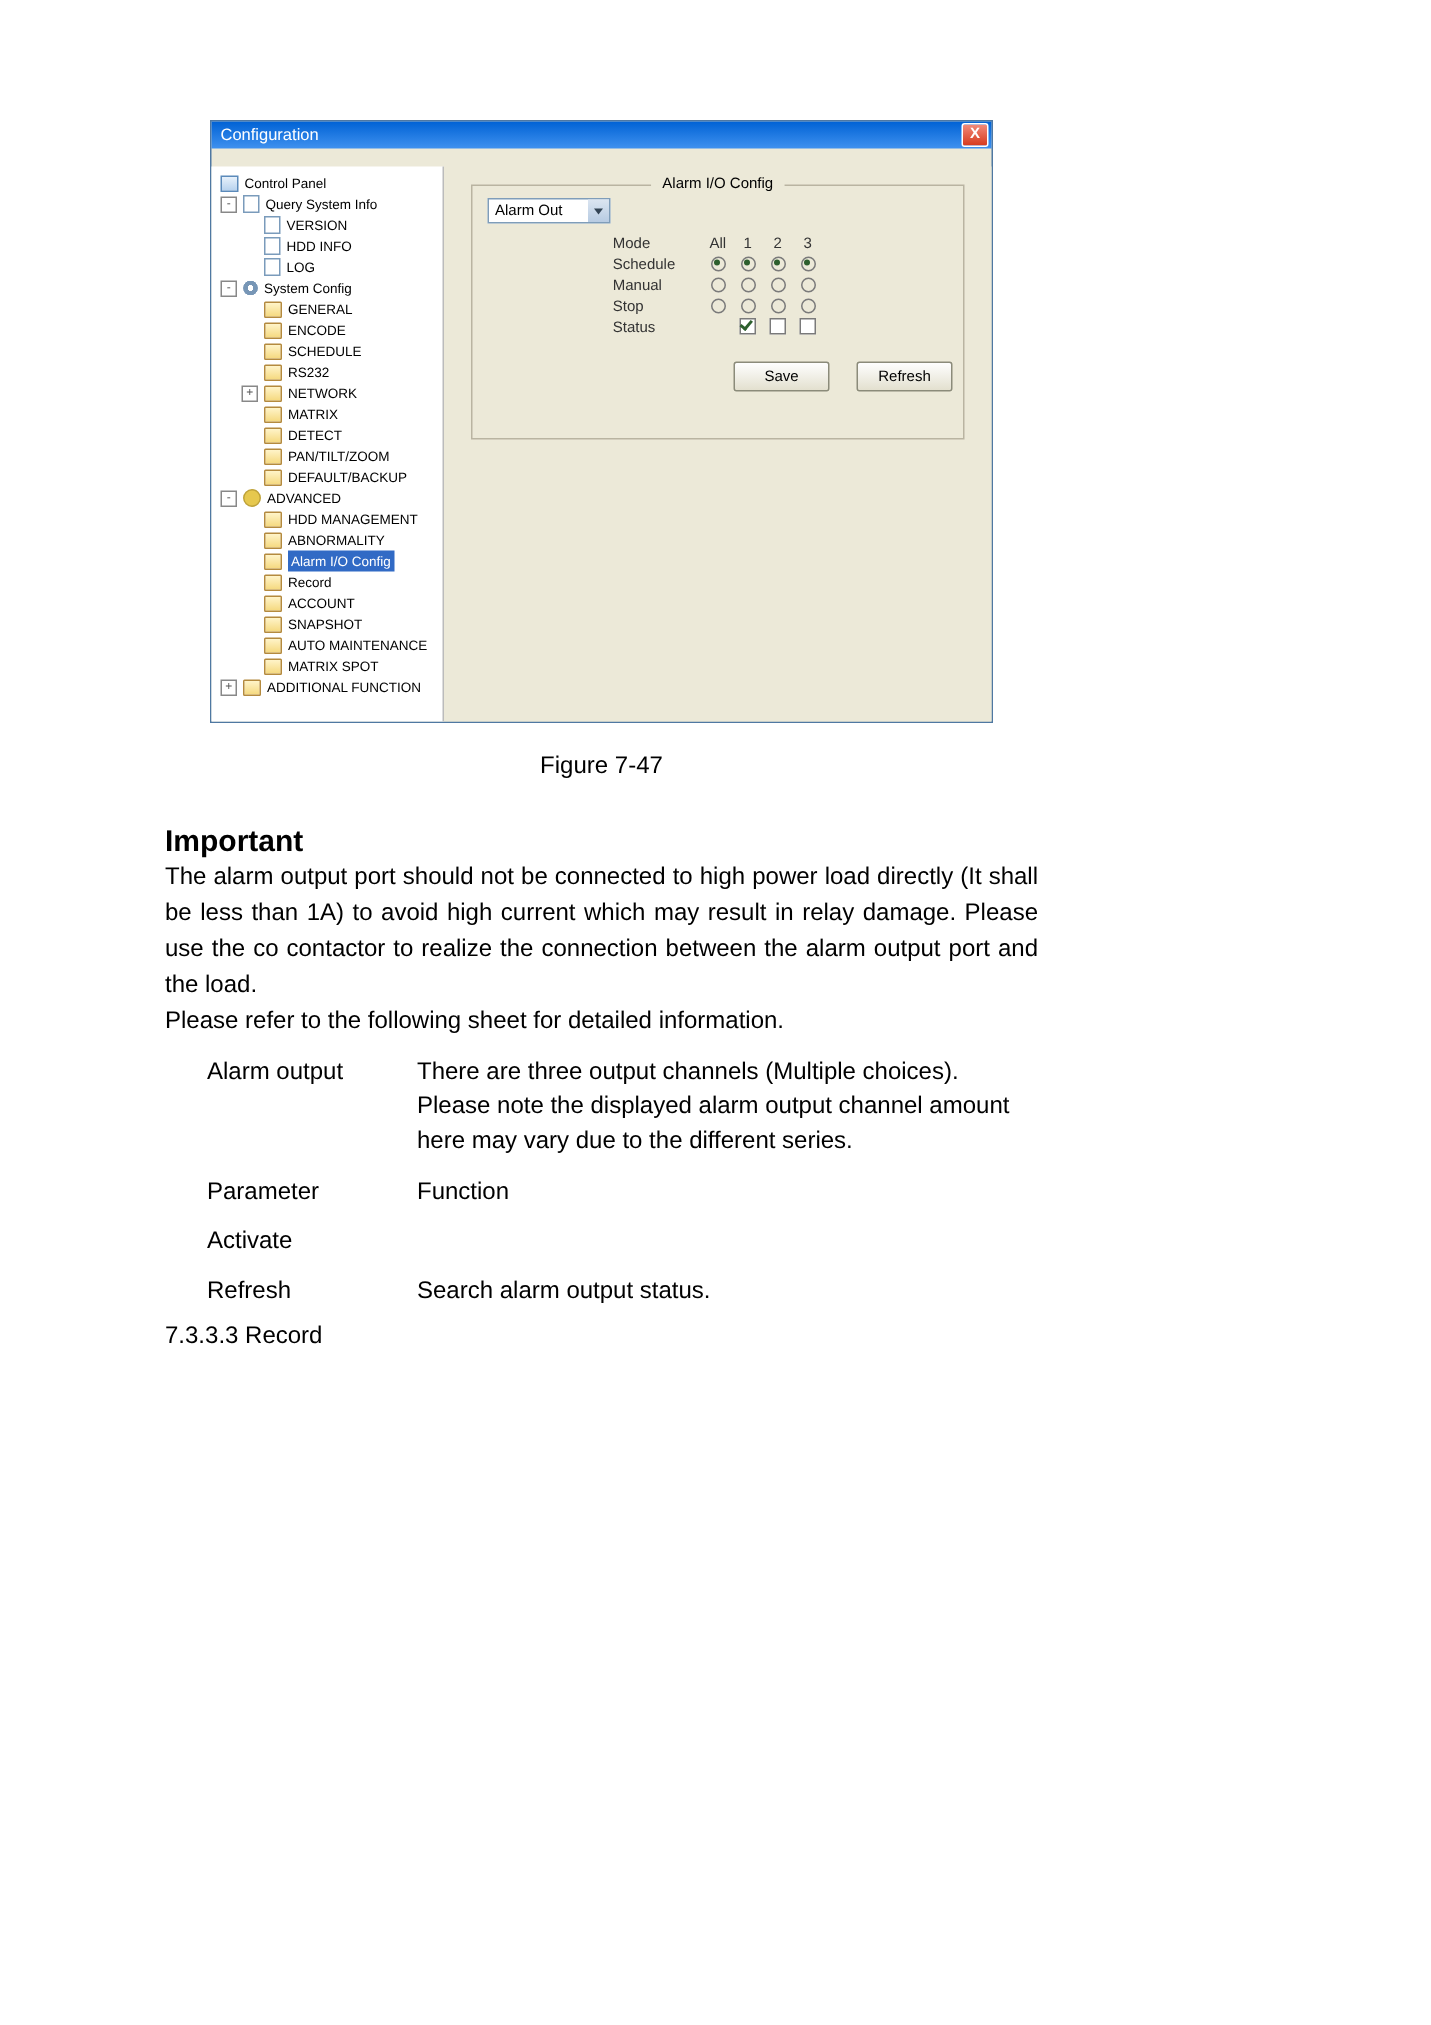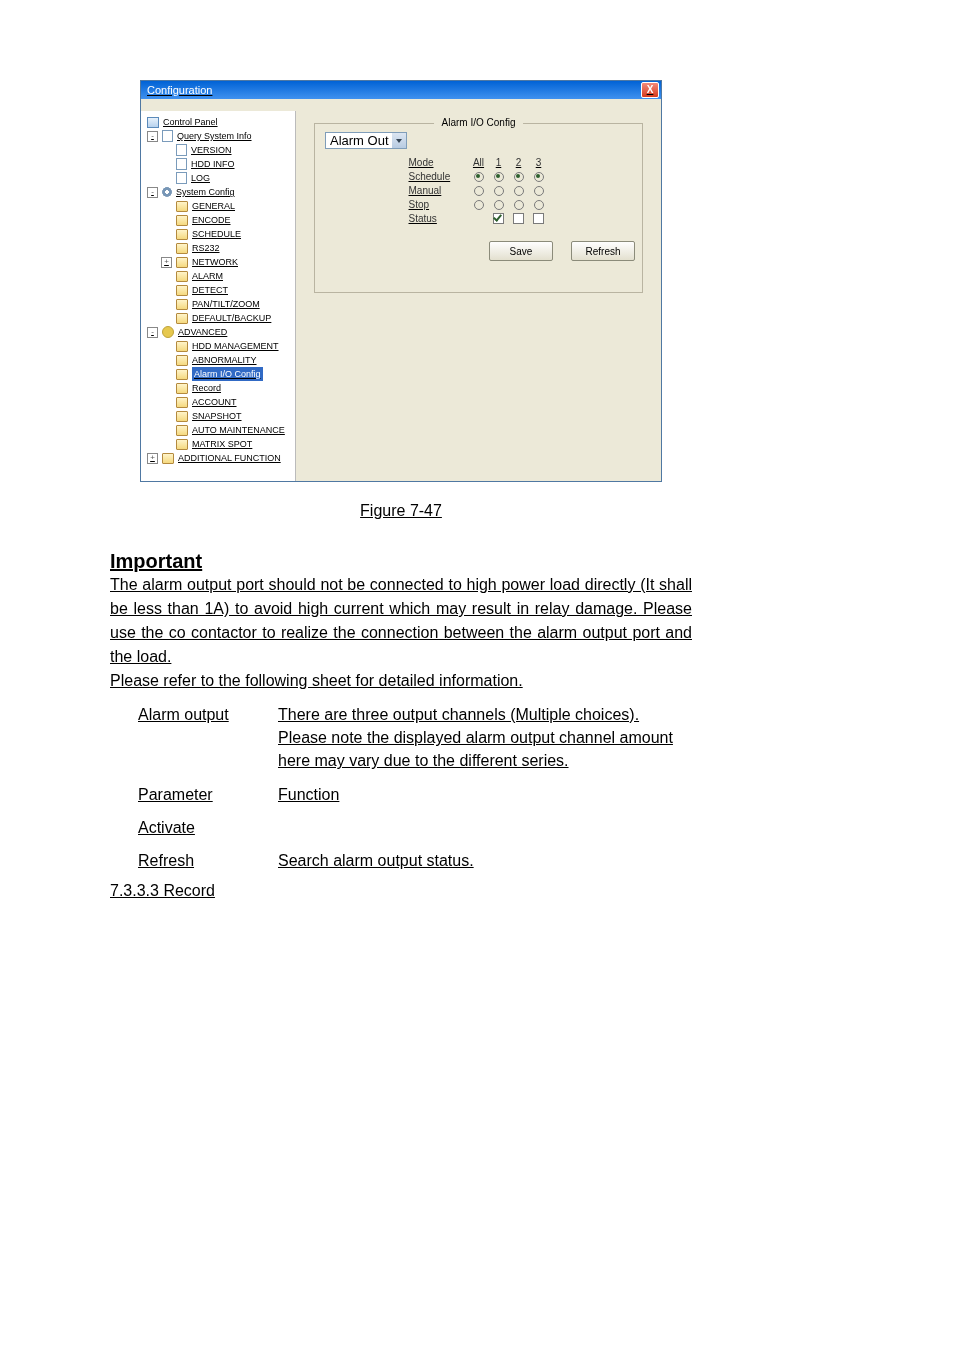--- a/index.html
+++ b/index.html
@@ -7,21 +7,20 @@
     padding: 0;
     width: 954px;
     background: #fff;
     font-family: Arial, Helvetica, sans-serif;
     color: #000;
   }
   .page {
     width: 768px;
     box-sizing: border-box;
     padding: 80px 76px 60px 110px;
-    text-decoration: underline;
   }
   
   .win {
     width: 520px;
     margin: 0 auto 20px auto;
     border: 1px solid #4f78a2;
     font-family: Tahoma, Verdana, sans-serif;
     font-size: 10px;
     color: #000;
     background: #ece9d8;
@@ -119,21 +118,21 @@
     font-size: 10px;
     color: #000;
   }
   .dropdown {
     display: inline-flex;
     border: 1px solid #7f9db9;
     background: #fff;
     height: 15px;
     width: 80px;
     align-items: center;
-    font-size: 13px;
+    font-size: 10px;
   }
   .dropdown .dd-text { flex:1; padding-left:4px; }
   .dropdown .dd-btn {
     width: 14px; height: 100%;
     background: linear-gradient(#dbe5f1,#b7cbe2);
     display:flex; align-items:center; justify-content:center;
   }
   .dropdown .dd-btn::after {
     content:"";
     border-left:3px solid transparent;
@@ -275,21 +274,21 @@
             <span>RS232</span>
           </div>
         <div class="row ind1">
             <span class="expander">+</span>
             <span class="ico"></span>
             <span>NETWORK</span>
           </div>
         <div class="row ind1">
             <span class="spacer"></span>
             <span class="ico"></span>
-            <span>ALARM</span>
+            <span>MATRIX</span>
           </div>
         <div class="row ind1">
             <span class="spacer"></span>
             <span class="ico"></span>
             <span>DETECT</span>
           </div>
         <div class="row ind1">
             <span class="spacer"></span>
             <span class="ico"></span>
             <span>PAN/TILT/ZOOM</span>

